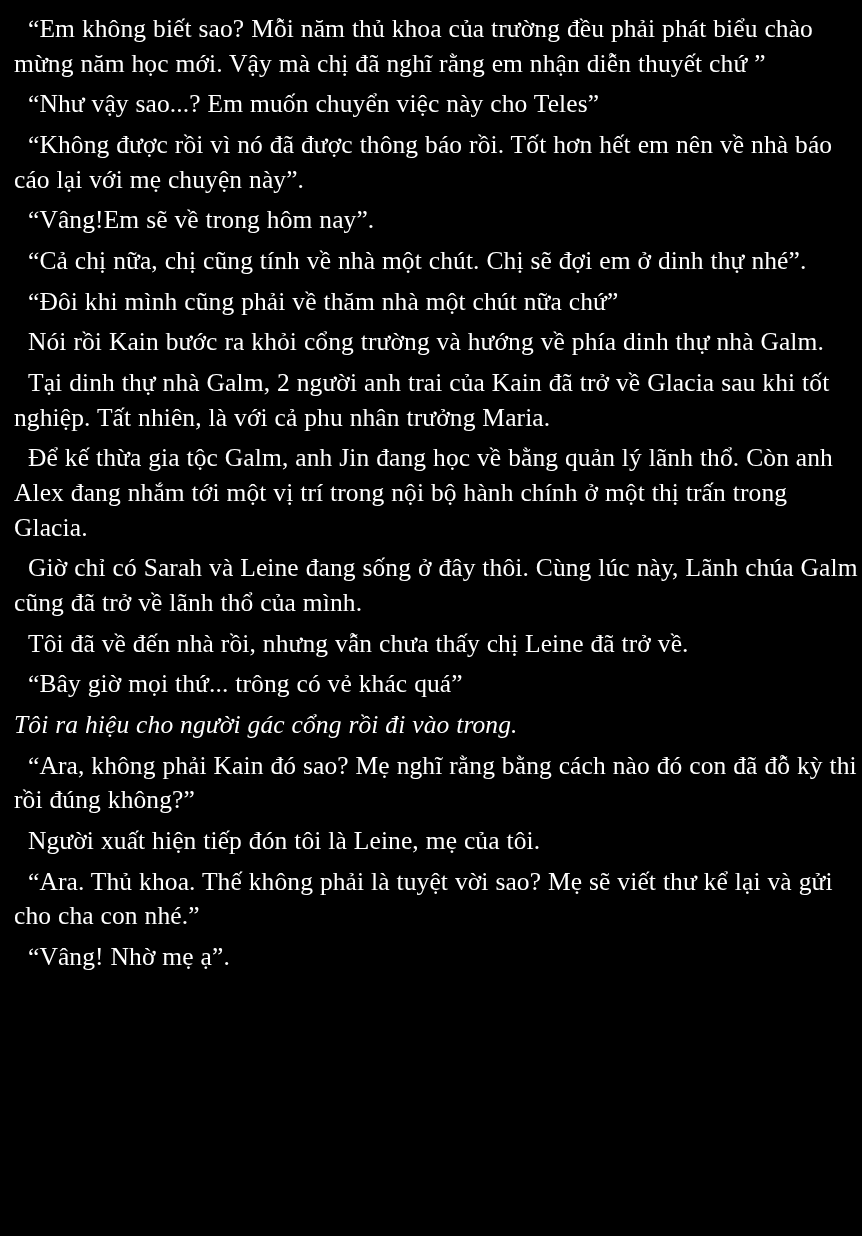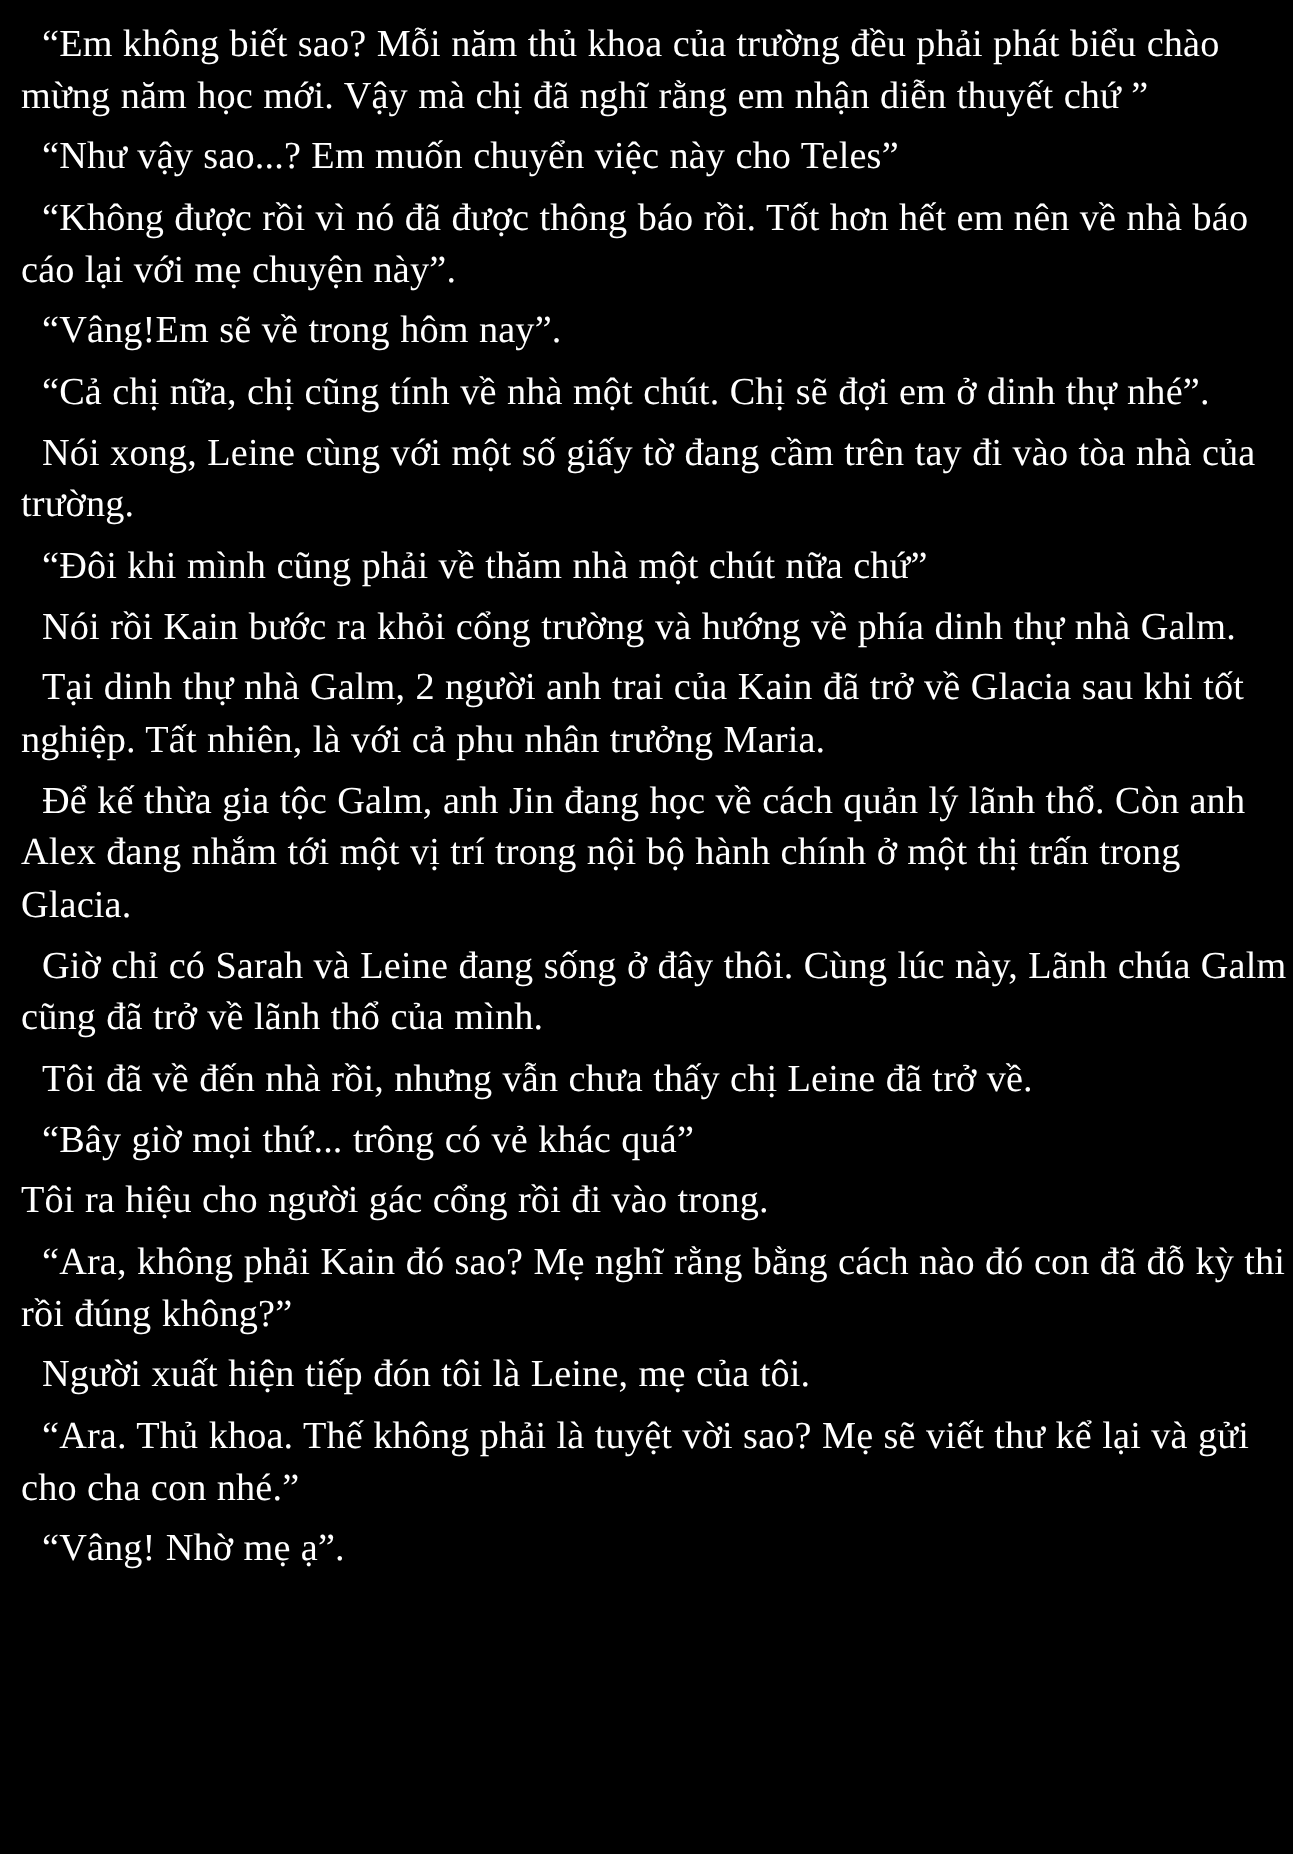--- a/index.html
+++ b/index.html
@@ -24,37 +24,37 @@
     font-size: 25.5px;
     line-height: 1.36;
     margin: 0 0 6px 0;
     text-indent: 14px;
     color: #ffffff;
     letter-spacing: 0.1px;
     word-spacing: 0.4px;
   }
   .para.noindent {
     text-indent: 0;
+    font-style: italic;
   }
 </style>
 </head>
 <body>
 
 <div class="page">
   <div id="body-text">
       <p class="para">“Em không biết sao? Mỗi năm thủ khoa của trường đều phải phát biểu chào mừng năm học mới. Vậy mà chị đã nghĩ rằng em nhận diễn thuyết chứ ”</p>
       <p class="para">“Như vậy sao...? Em muốn chuyển việc này cho Teles”</p>
       <p class="para">“Không được rồi vì nó đã được thông báo rồi. Tốt hơn hết em nên về nhà báo cáo lại với mẹ chuyện này”.</p>
       <p class="para">“Vâng!Em sẽ về trong hôm nay”.</p>
       <p class="para">“Cả chị nữa, chị cũng tính về nhà một chút. Chị sẽ đợi em ở dinh thự nhé”.</p>
-      <p class="para">Nói xong, Leine cùng với một số giấy tờ đang cầm trên tay đi vào tòa nhà của trường.</p>
       <p class="para">“Đôi khi mình cũng phải về thăm nhà một chút nữa chứ”</p>
       <p class="para">Nói rồi Kain bước ra khỏi cổng trường và hướng về phía dinh thự nhà Galm.</p>
       <p class="para">Tại dinh thự nhà Galm, 2 người anh trai của Kain đã trở về Glacia sau khi tốt nghiệp. Tất nhiên, là với cả phu nhân trưởng Maria.</p>
-      <p class="para">Để kế thừa gia tộc Galm, anh Jin đang học về cách quản lý lãnh thổ. Còn anh Alex đang nhắm tới một vị trí trong nội bộ hành chính ở một thị trấn trong Glacia.</p>
+      <p class="para">Để kế thừa gia tộc Galm, anh Jin đang học về bằng quản lý lãnh thổ. Còn anh Alex đang nhắm tới một vị trí trong nội bộ hành chính ở một thị trấn trong Glacia.</p>
       <p class="para">Giờ chỉ có Sarah và Leine đang sống ở đây thôi. Cùng lúc này, Lãnh chúa Galm cũng đã trở về lãnh thổ của mình.</p>
       <p class="para">Tôi đã về đến nhà rồi, nhưng vẫn chưa thấy chị Leine đã trở về.</p>
       <p class="para">“Bây giờ mọi thứ... trông có vẻ khác quá”</p>
       <p class="para noindent">Tôi ra hiệu cho người gác cổng rồi đi vào trong.</p>
       <p class="para">“Ara, không phải Kain đó sao? Mẹ nghĩ rằng bằng cách nào đó con đã đỗ kỳ thi rồi đúng không?”</p>
       <p class="para">Người xuất hiện tiếp đón tôi là Leine, mẹ của tôi.</p>
       <p class="para">“Ara. Thủ khoa. Thế không phải là tuyệt vời sao? Mẹ sẽ viết thư kể lại và gửi cho cha con nhé.”</p>
       <p class="para">“Vâng! Nhờ mẹ ạ”.</p>
     </div>
 </div>

